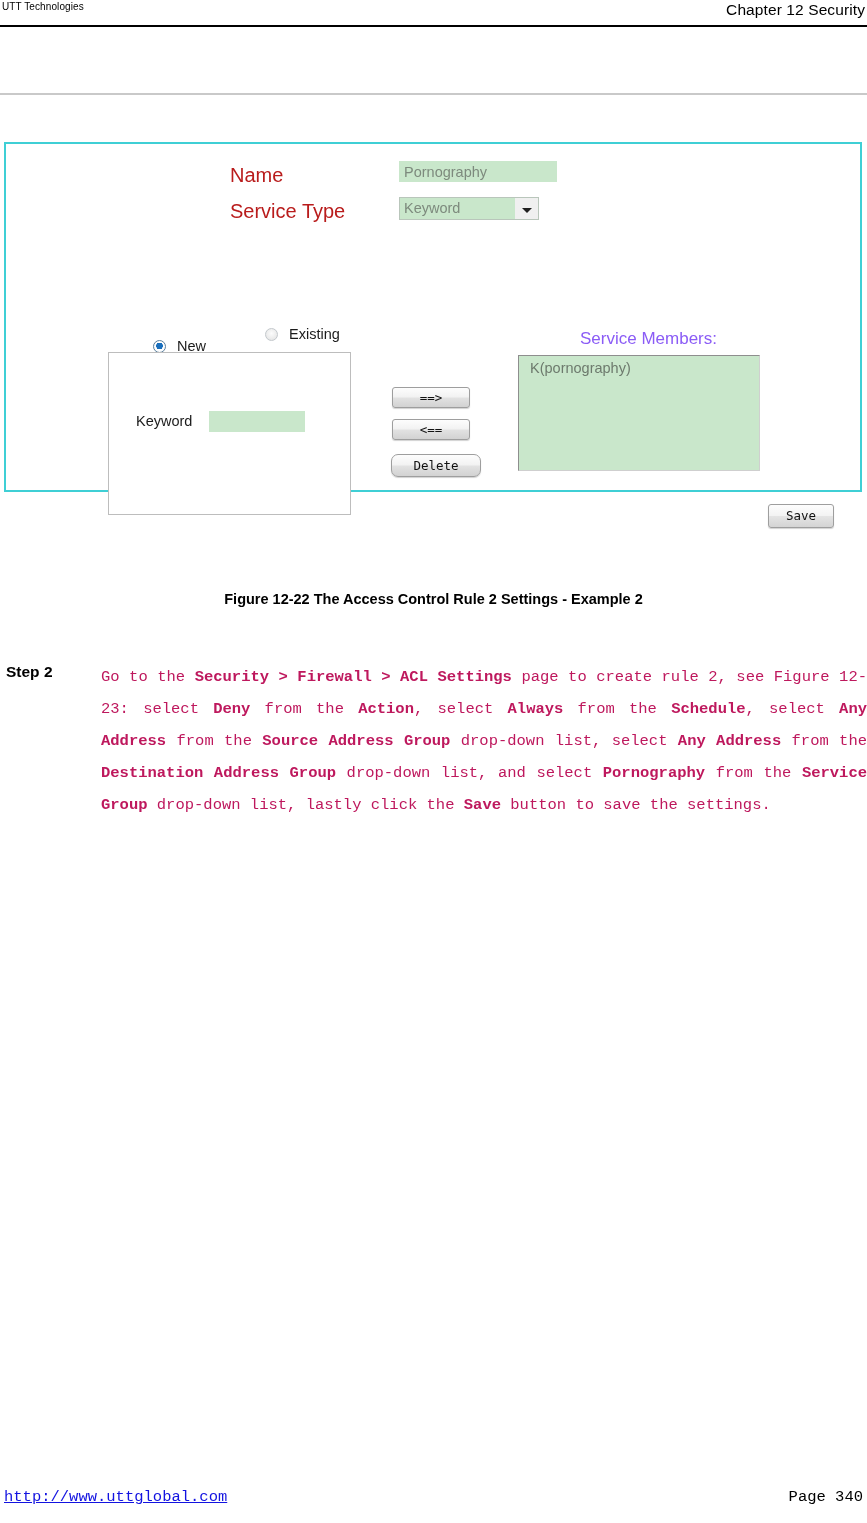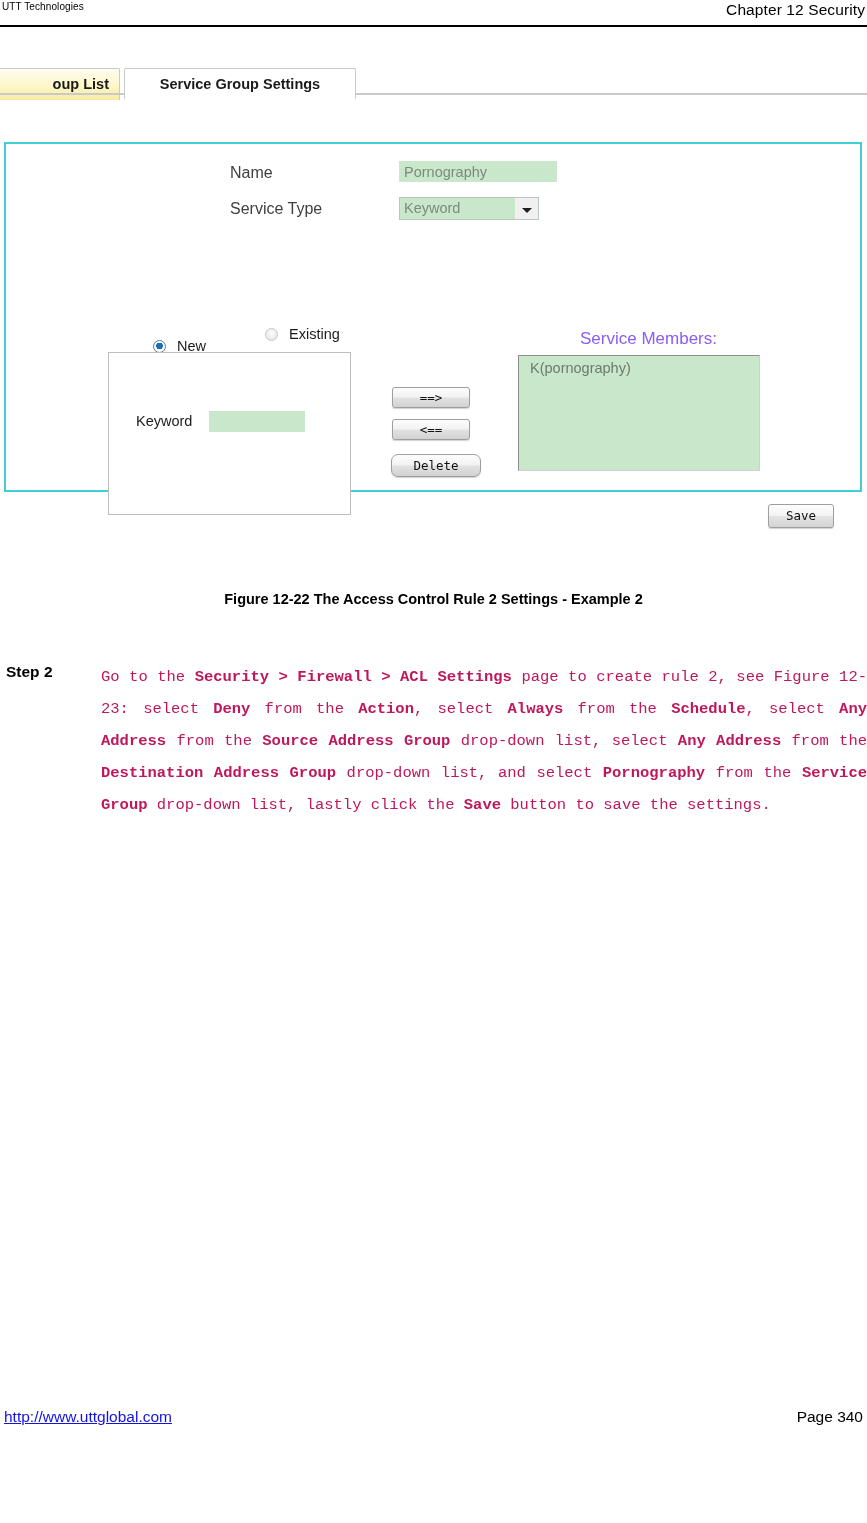--- a/index.html
+++ b/index.html
@@ -109,22 +109,22 @@
     left: 4px; top: 84px;
     width: 858px;
     height: 350px;
     box-sizing: border-box;
     border: 2px solid #3fcfd5;
     background: #ffffff;
   }
 
   .row-label {
     position: absolute;
-    font-size: 16px;
-    color: #404040;
+    font-size: 20px;
+    color: #b91c1c;
   }
 
   .lbl-name    { left: 230px; top: 106px; }
   .lbl-svctype { left: 230px; top: 142px; }
 
   .txt-input {
     position: absolute;
     box-sizing: border-box;
     background: #c9e7cb;
     border: 1px solid #c9e7cb;
@@ -312,23 +312,24 @@
     text-align: justify;
     text-justify: inter-word;
     color: #be185d;
     font-family: Liberation Mono, monospace;
   }
   .step-body b { font-weight: bold; }
 
   
   .footer {
     position: absolute;
-    left: 0; top: 1408px;
+    left: 0; top: 1488px;
     width: 867px;
     height: 26px;
+    font-family: Liberation Mono, monospace;
   }
   .footer .url {
     position: absolute;
     left: 4px; top: 0;
     font-size: 15.5px;
     color: #1313e0;
     text-decoration: underline;
   }
   .footer .pageno {
     position: absolute;
@@ -341,25 +342,20 @@
 <body>
 
 <div class="page-header">
   <div class="hdr-left">UTT Technologies</div>
   <div class="hdr-right">Chapter 12 Security</div>
 </div>
 <div class="header-rule"></div>
 
 <div class="shot">
 
-  <div class="tab-strip">
-    <div class="tab tab-list">oup List</div>
-    <div class="tab tab-settings">Service Group Settings</div>
-    <div class="tab-filler"></div>
-  </div>
   <div class="tab-strip-baseline"></div>
 
   <div class="panel"></div>
 
   <div class="row-label lbl-name">Name</div>
   <input class="txt-input inp-name" type="text" value="Pornography" style="">
 
   <div class="row-label lbl-svctype">Service Type</div>
   <div class="select-box">Keyword</div>
   <div class="select-arrow"></div>

